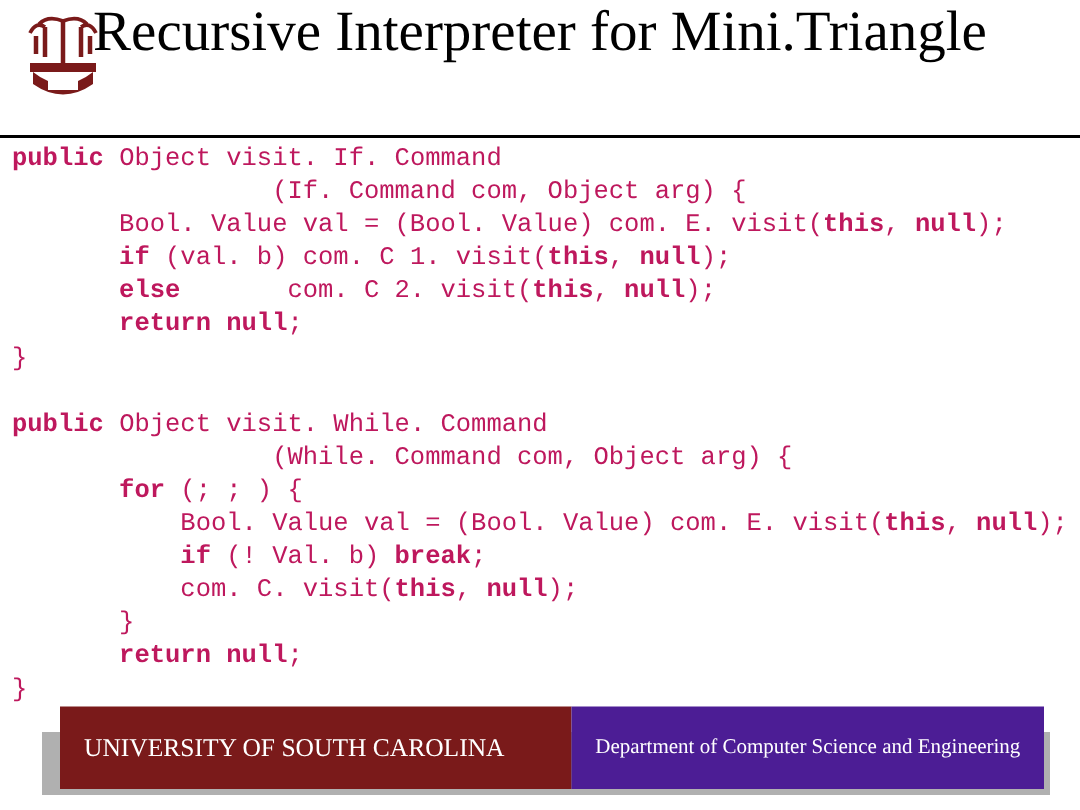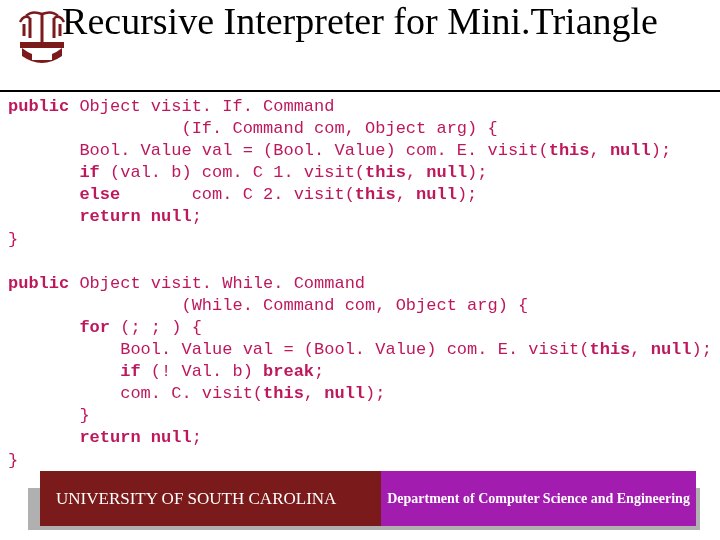--- a/index.html
+++ b/index.html
@@ -63,28 +63,28 @@
     color: #fff;
     display: flex;
     align-items: center;
     padding-left: 16px;
     font-family: "Times New Roman", serif;
     font-size: 17px;
     z-index: 1;
   }
   .footer-right {
     flex: 1;
-    background: #a21caf;
+    background: #4c1d95;
     color: #fff;
     display: flex;
     align-items: center;
     justify-content: center;
     font-family: "Times New Roman", serif;
     font-size: 14px;
-    font-weight: bold;
+    font-weight: normal;
     z-index: 1;
     padding: 0 6px;
   }
 </style>
 </head>
 <body>
 
 <div class="slide">
 
   <div class="logo">

